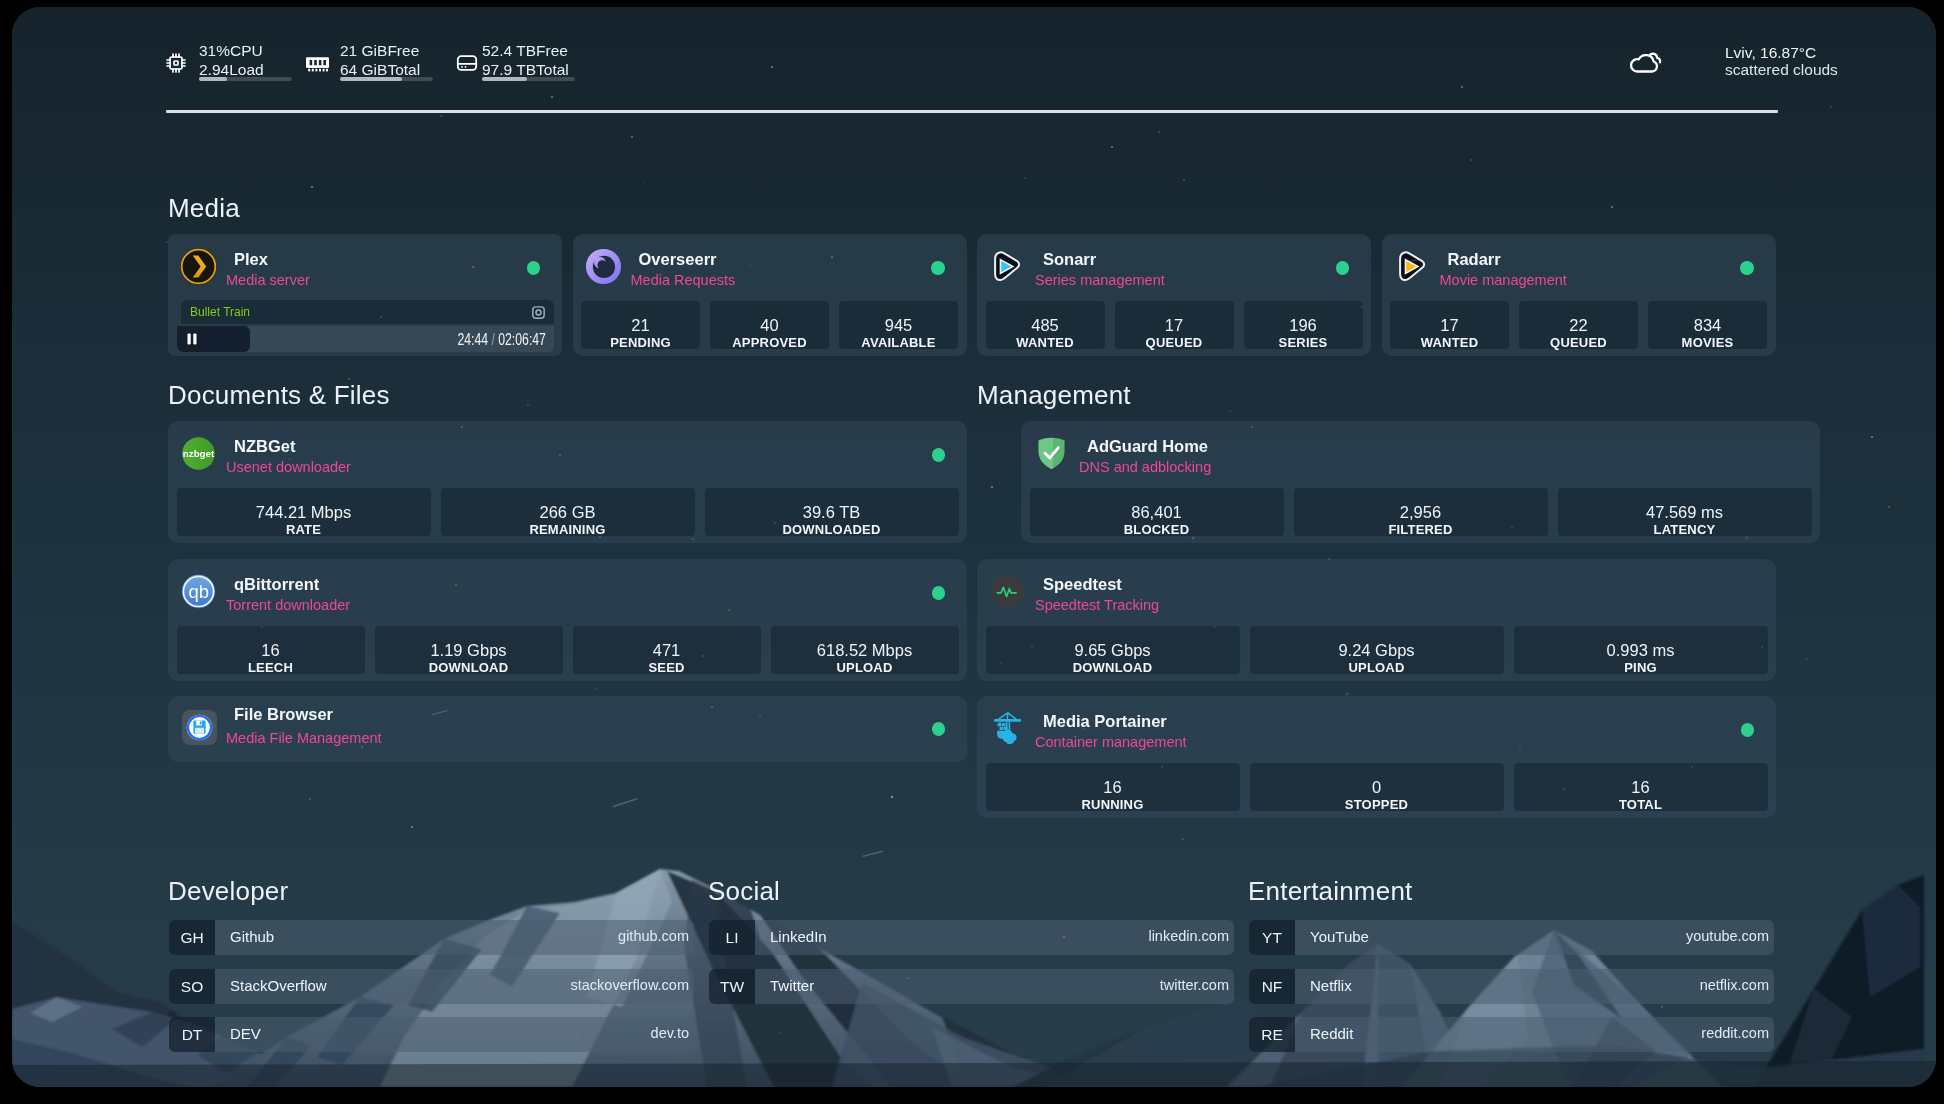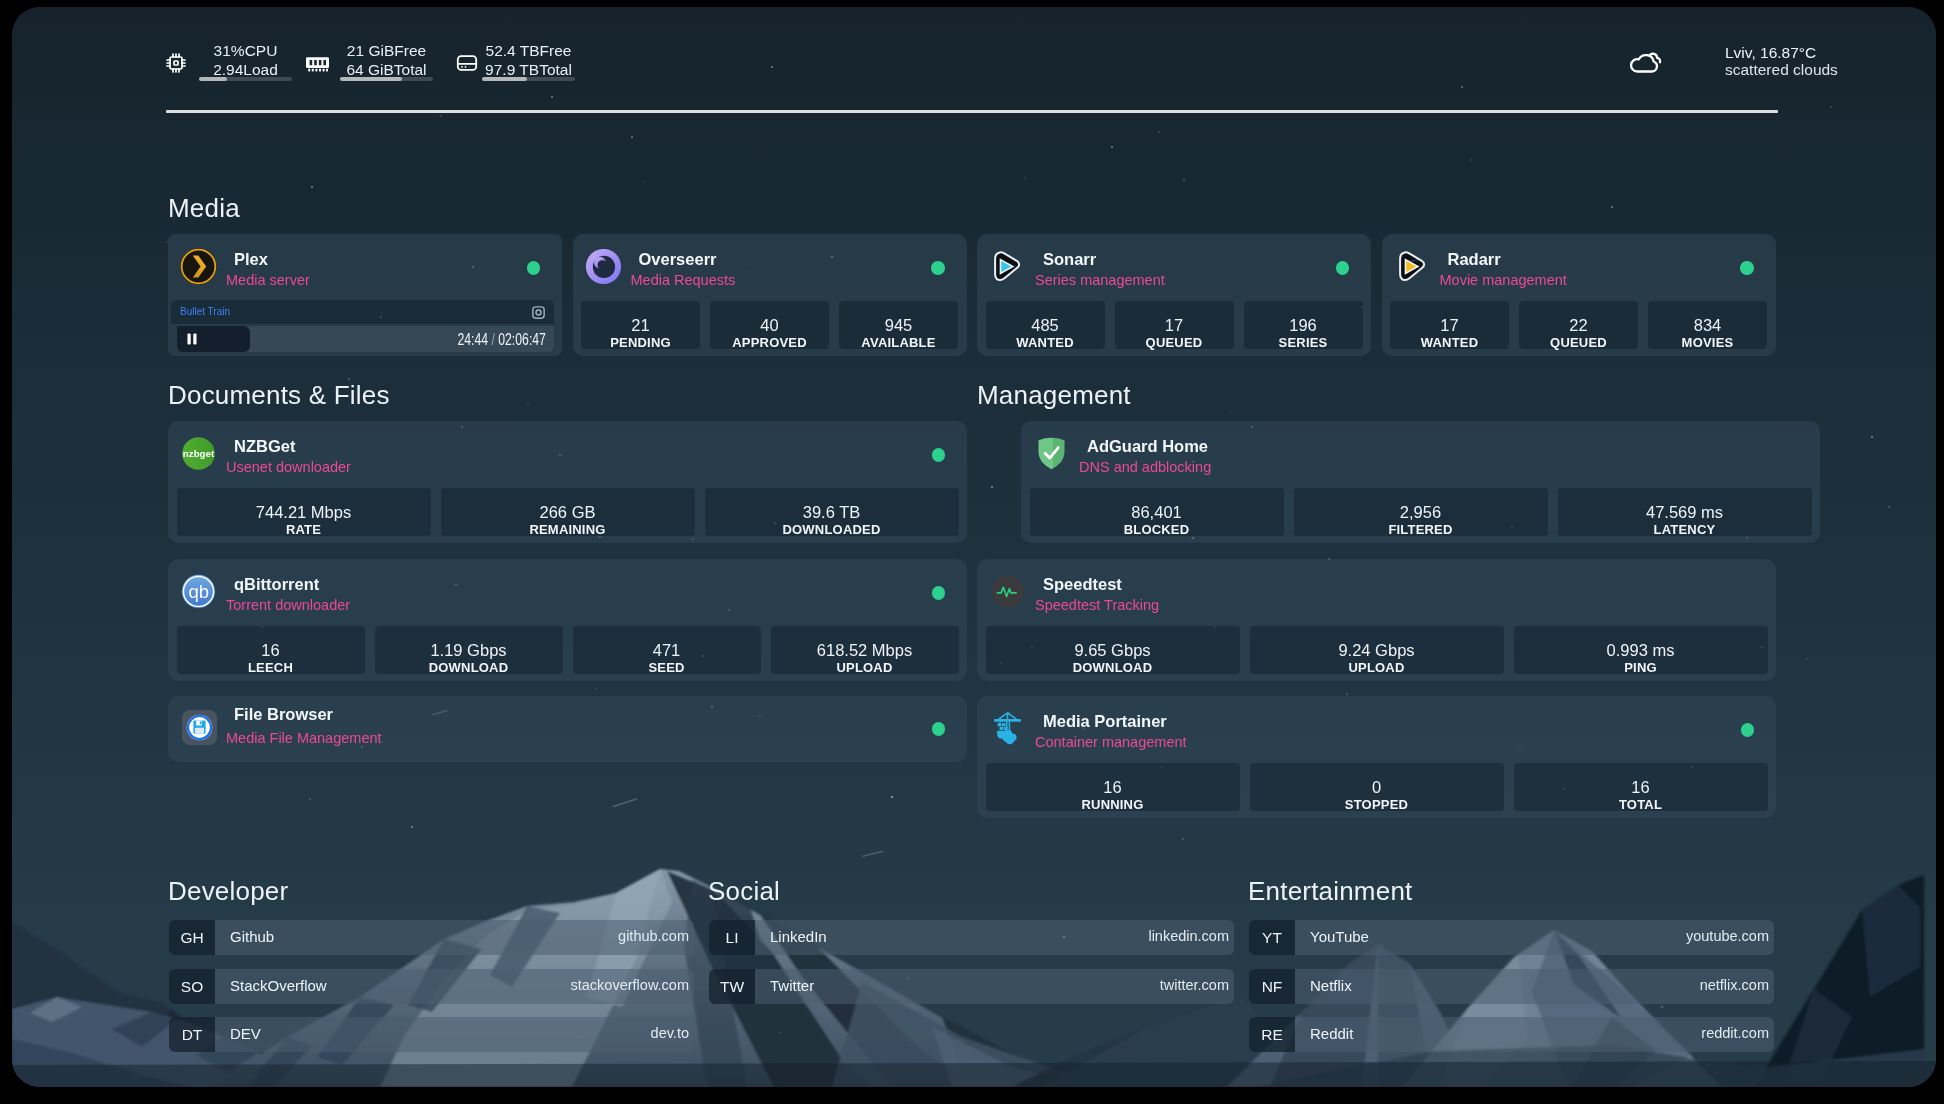--- a/index.html
+++ b/index.html
@@ -8,21 +8,21 @@
 #screen {
   position:absolute; left:12px; top:7px; width:1924px; height:1080px;
   border-radius:28px; overflow:hidden; background:#17242f;
 }
 #bg { position:absolute; left:0; top:0; width:100%; height:100%; }
 
 
 .res { position:absolute; top:34px; width:128px; height:44px; color:#e9eff5; }
 .res svg { position:absolute; left:0; top:10px; }
 .rcol { position:absolute; left:35px; top:0; width:93px; font-size:15.5px; line-height:19px; }
-.rrow { display:flex; justify-content:center; }
+.rrow { display:flex; justify-content:flex-start; }
 .rbar { position:absolute; left:35px; top:36px; width:93px; height:3.5px; border-radius:2px; background:rgba(255,255,255,0.18); }
 .rfill { height:100%; border-radius:2px; background:rgba(255,255,255,0.60); }
 
 #search { position:absolute; left:596px; top:36px; width:995px; height:36px; border-radius:8px;
   background:rgba(10,18,26,0.35); border:1px solid rgba(255,255,255,0.22); }
 #search .ph { position:absolute; left:25px; top:9px; font-size:15px; color:#95a2af; }
 #search .g { position:absolute; right:1px; top:1px; width:57px; height:33px; border-radius:7px;
   background:rgba(255,255,255,0.07); border:1px solid rgba(255,255,255,0.35); color:#e9eef4; font-size:17px; font-weight:400;
   display:flex; align-items:center; justify-content:center; }
 
@@ -41,22 +41,22 @@
 .ic { position:absolute; left:12px; top:14px; width:37px; height:37px; }
 .tt { position:absolute; left:66px; top:16px; font-size:16.5px; font-weight:700; color:#f3f7fa; }
 .st { position:absolute; left:58px; top:37.5px; font-size:14.5px; color:#ec4899; }
 .dot { position:absolute; right:22px; top:27px; width:13.5px; height:13.5px; border-radius:50%; background:#2bd18c; }
 .stats { position:absolute; left:8.5px; right:8.5px; bottom:7px; height:48px; display:flex; gap:10px; }
 .stat { flex:1; background:rgba(8,20,30,0.36); border-radius:4px; text-align:center; padding-top:14px; }
 .sv { font-size:16.5px; color:#eef3f7; line-height:20px; }
 .sl { font-size:13px; font-weight:700; color:#f2f6fa; line-height:16px; letter-spacing:0.2px; }
 
 
-.pxrow1 { position:absolute; left:3px; right:8.5px; top:66px; height:24px; border-radius:6px 6px 0 0;
-  background:rgba(8,20,30,0.36); color:#3b82f6; font-size:10px; line-height:24px; padding-left:9px; }
+.pxrow1 { position:absolute; left:13px; right:8.5px; top:66px; height:24px; border-radius:6px 6px 0 0;
+  background:rgba(8,20,30,0.36); color:#84cc16; font-size:12px; line-height:24px; padding-left:9px; }
 .pxrow1 svg { position:absolute; right:7px; top:3.5px; }
 .pxrow2 { position:absolute; left:8.5px; right:8.5px; top:92px; height:26px; border-radius:0 0 6px 6px;
   background:rgba(255,255,255,0.07); overflow:hidden; }
 .pxdone { position:absolute; left:0; top:0; height:100%; width:19.5%; background:rgba(10,18,32,0.75); border-radius:0 6px 6px 0; }
 .pxtime { position:absolute; right:8px; top:5px; font-size:17px; line-height:17px; color:#f0f4f8; transform:scaleX(0.72); transform-origin:100% 50%; }
 .pxpause { position:absolute; left:9px; top:7px; }
 
 
 .bk { position:absolute; width:525px; height:35px; }
 .bk .ab { position:absolute; left:0; top:0; width:46px; height:35px; background:rgba(20,32,44,0.72);

